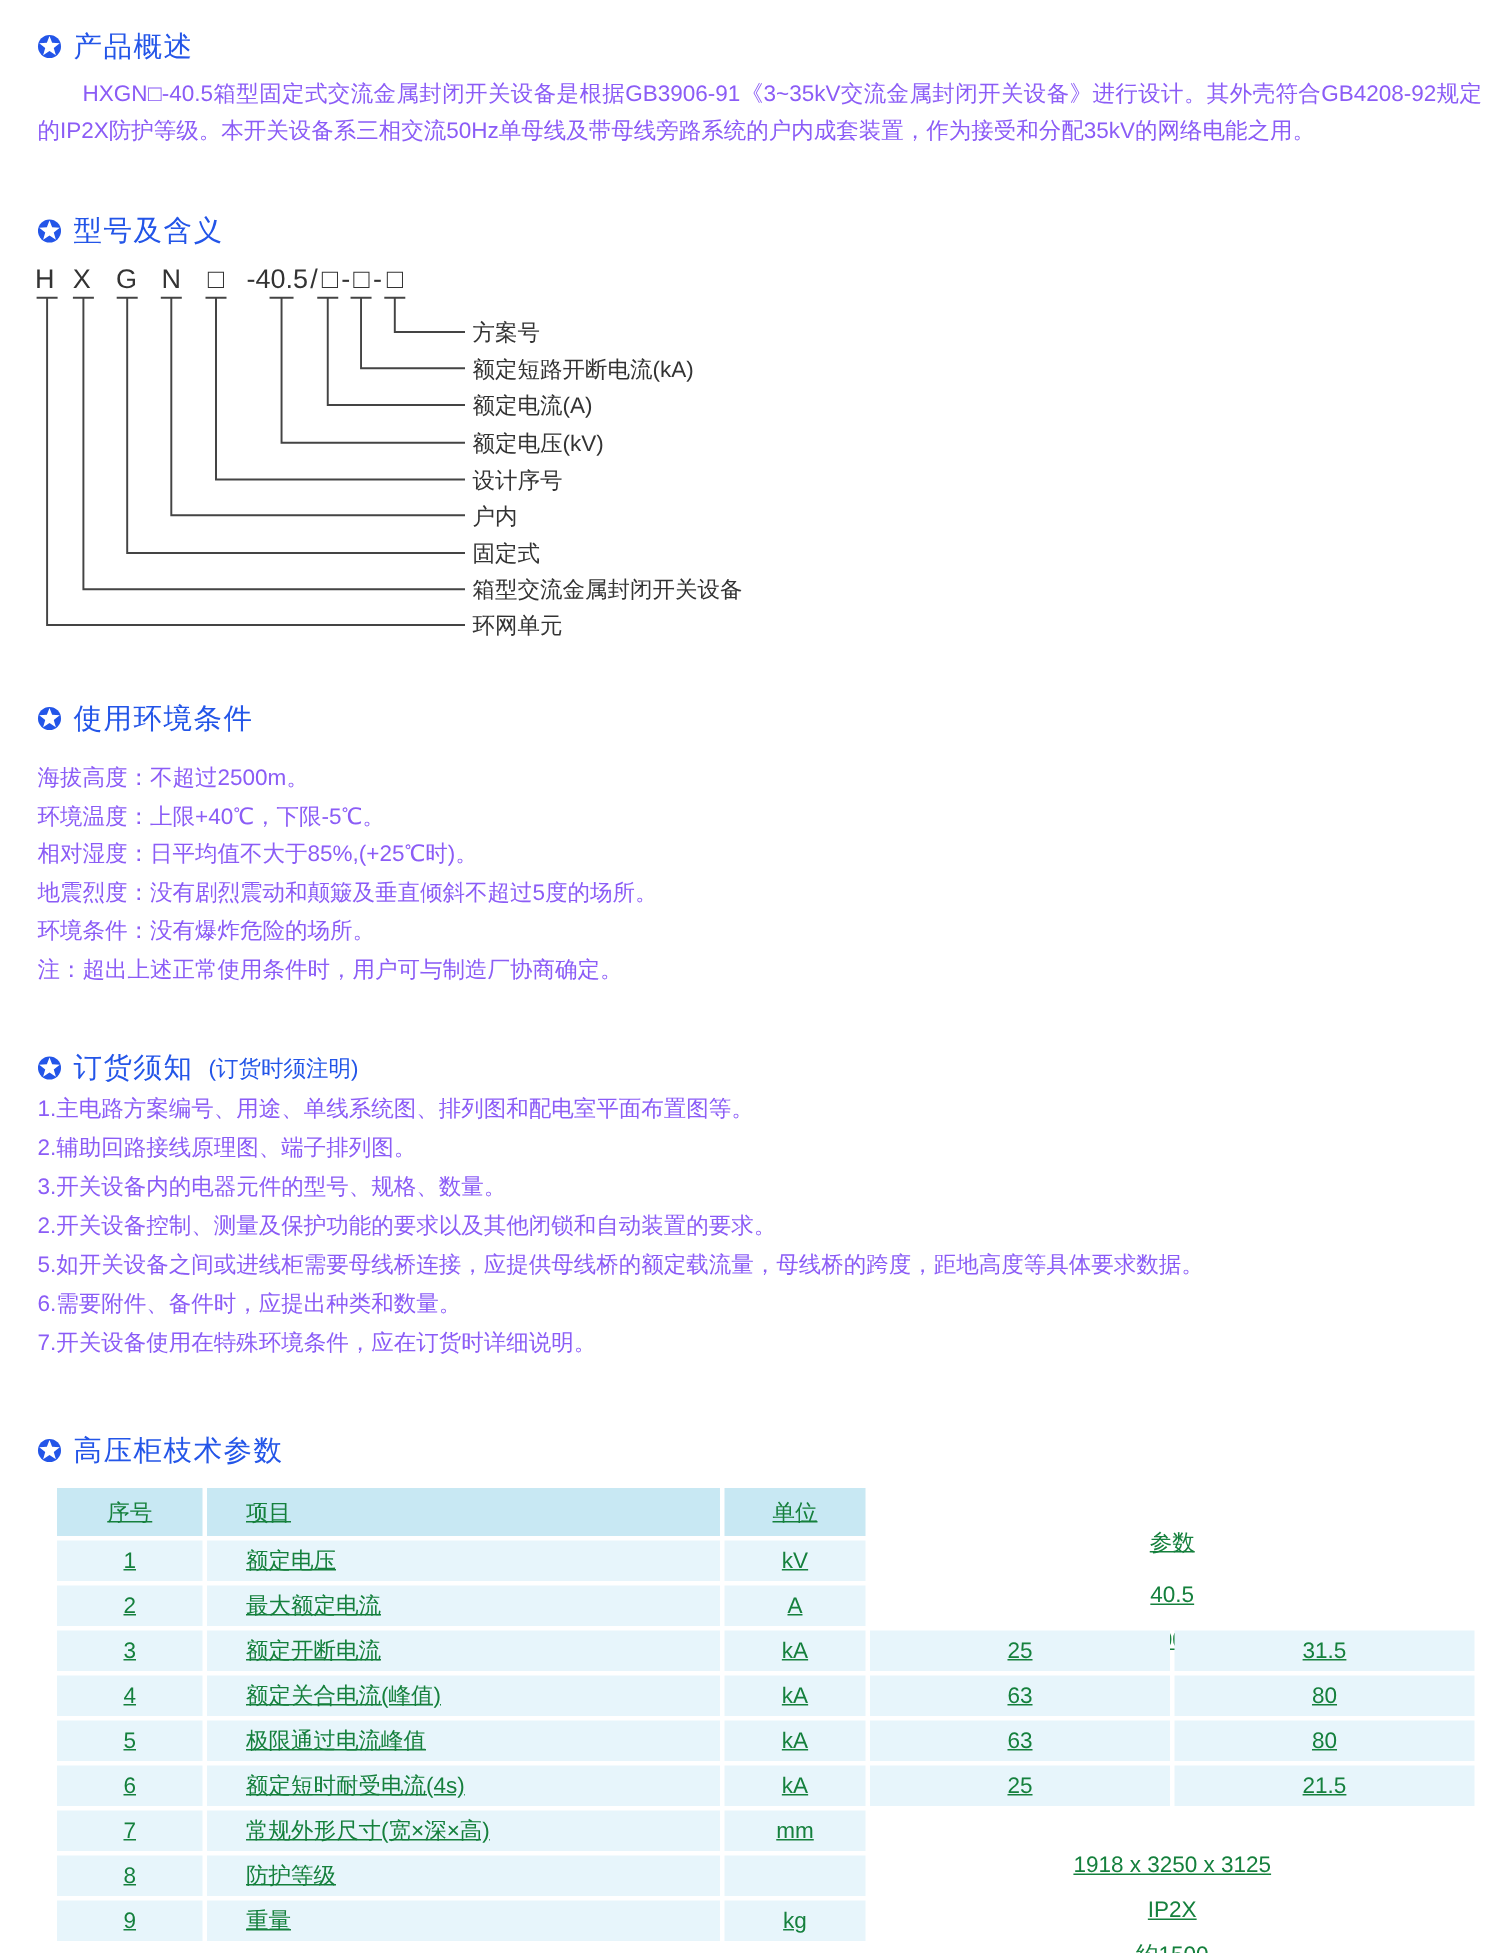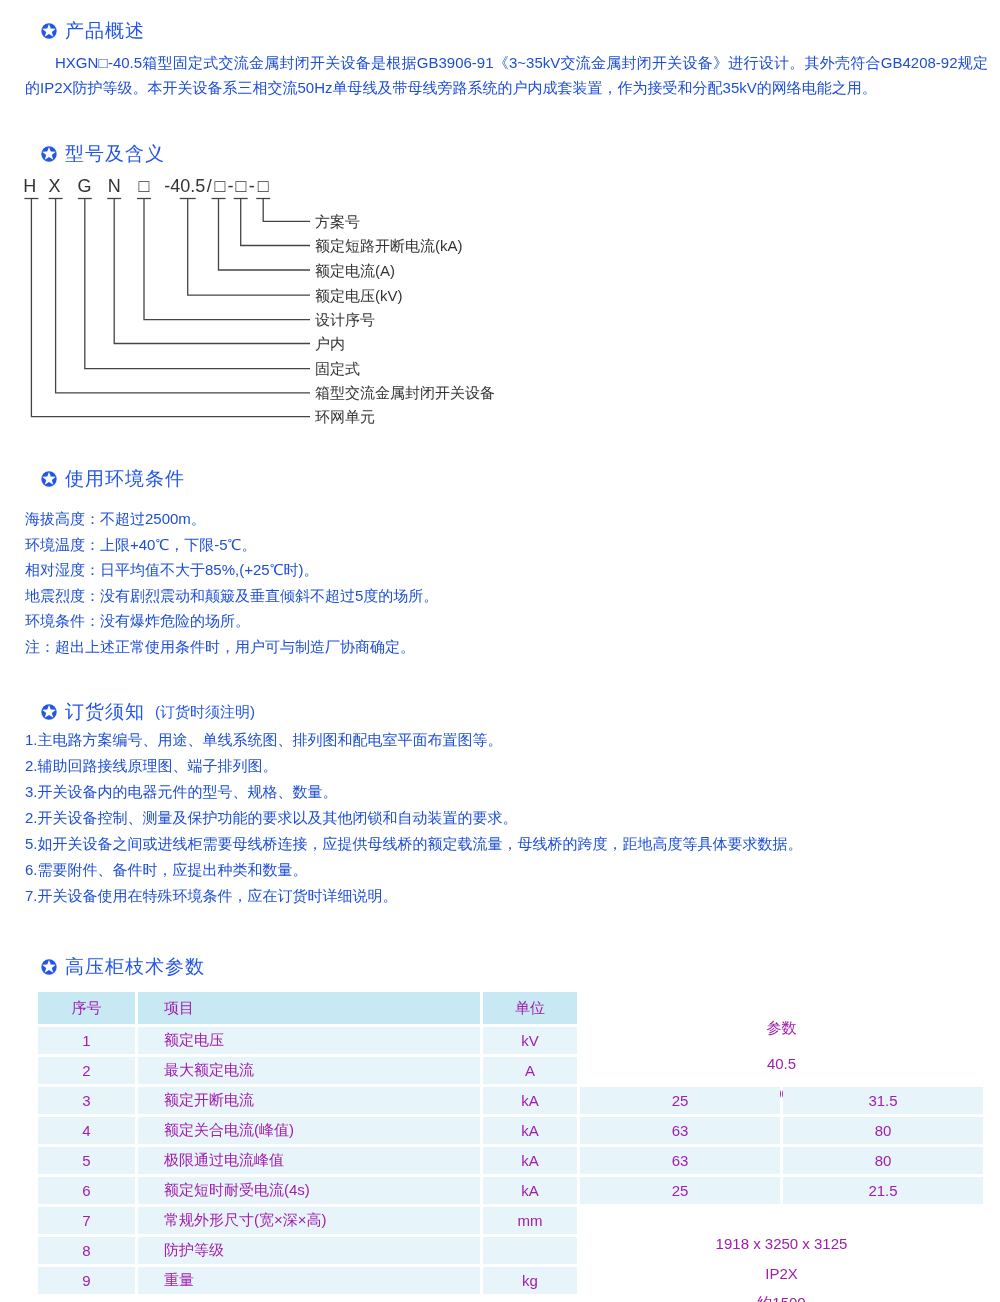--- a/index.html
+++ b/index.html
@@ -1,39 +1,39 @@
 <!DOCTYPE html>
 <html><head>
 <meta charset="utf-8">
 <style>
   * { margin:0; padding:0; box-sizing:border-box; }
   body { background:#ffffff; font-family:"Liberation Sans", sans-serif; }
   #page { position:relative; width:1000px; height:1302px; background:#fff; overflow:hidden; }
 
-  .section-title { position:absolute; left:41px; display:flex; align-items:center; gap:8px; color:#2355e8; font-size:19px; letter-spacing:1px; }
+  .section-title { position:absolute; left:25px; display:flex; align-items:center; gap:8px; color:#2355e8; font-size:19px; letter-spacing:1px; }
   .section-title .star { width:16px; height:16px; flex:0 0 auto; }
   .section-title .sub { font-size:15px; letter-spacing:0; margin-left:2px; }
 
-  .body-text { color:#1d4ed8; font-size:15px; }
+  .body-text { color:#8b5cf6; font-size:15px; }
 
   .overview-body { position:absolute; left:25px; top:50px; width:963px; line-height:25px; text-indent:2em; text-align:justify; }
 
   .diagram { position:absolute; left:18px; top:172px; }
   .diagram text { fill:#333; }
   .diagram .code { font-size:18px; }
   .diagram .lbl { font-size:15px; }
   .diagram polyline, .diagram line { stroke:#444; stroke-width:1.3; fill:none; }
 
   .env-list { position:absolute; left:25px; top:494px; line-height:25.5px;margin-top:12px; }
   .order-list { position:absolute; left:25px; top:727px; line-height:26px; }
 
   .param-grid { position:absolute; left:38px; top:992px; width:945px; display:grid;
                 grid-template-columns:97px 342px 94px 200px 200px;
                 grid-template-rows:32px repeat(9, 27px); gap:3px; }
-  .cell { background:#e7f5fb; color:#a21caf; font-size:15px; display:flex; align-items:center; justify-content:center; }
+  .cell { background:#e7f5fb; color:#15803d; font-size:15px; display:flex; align-items:center; justify-content:center;text-decoration:underline; }
   .cell.head { background:#c8e8f3; }
   .cell.item { justify-content:flex-start; padding-left:26px; }
   .cell.span2 { grid-column:span 2;margin-top:36px; }
 </style>
 </head>
 <body>
 
 <div id="page">
 
   <div class="section-title" style="top:18px">

